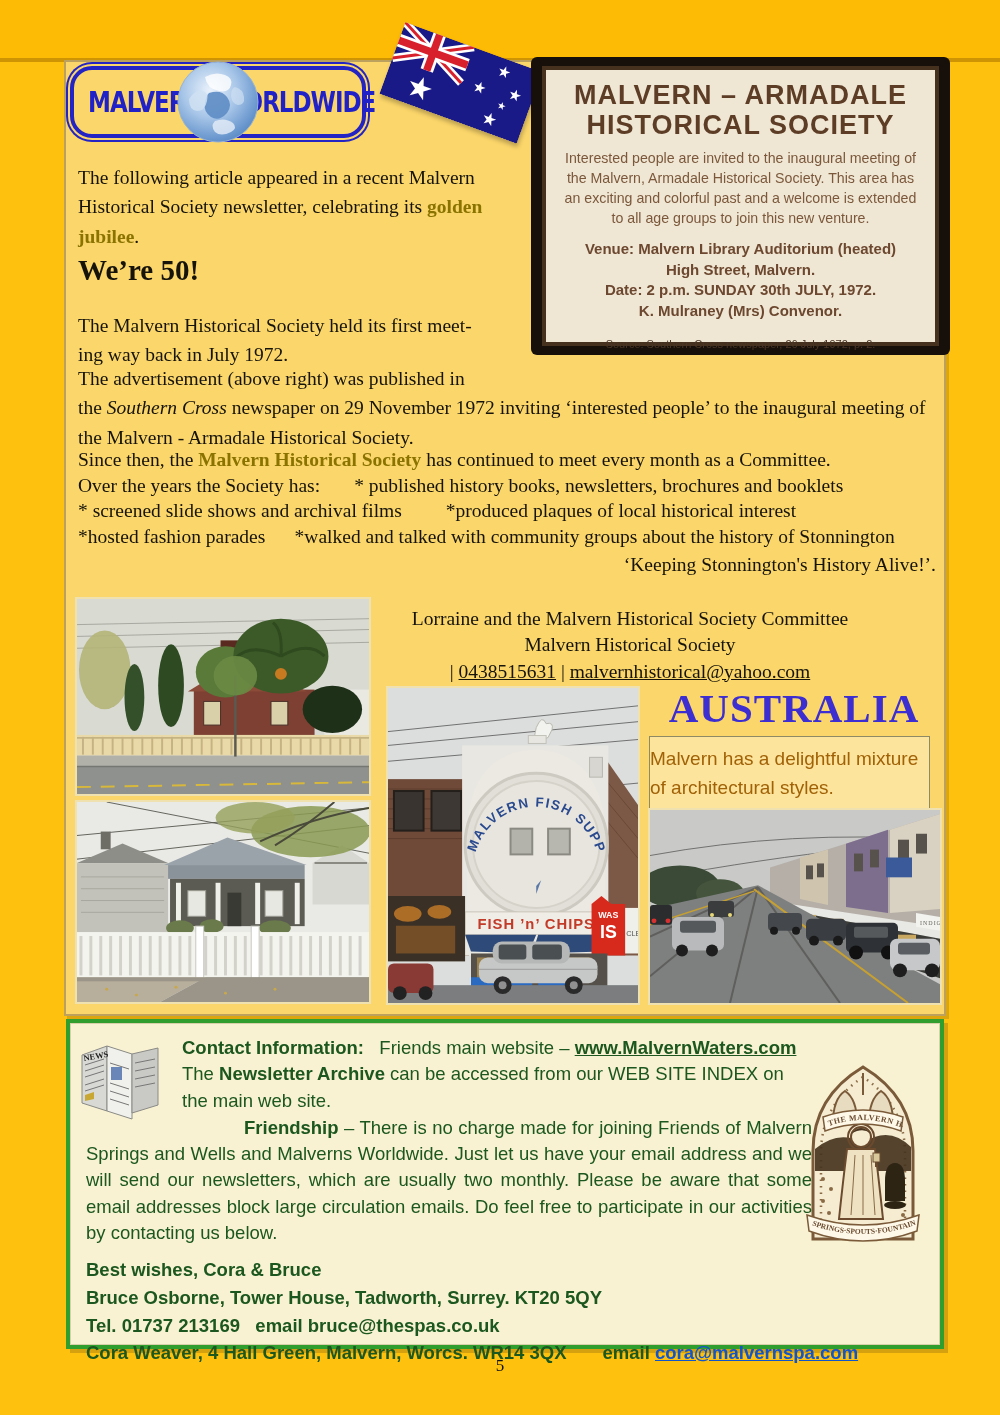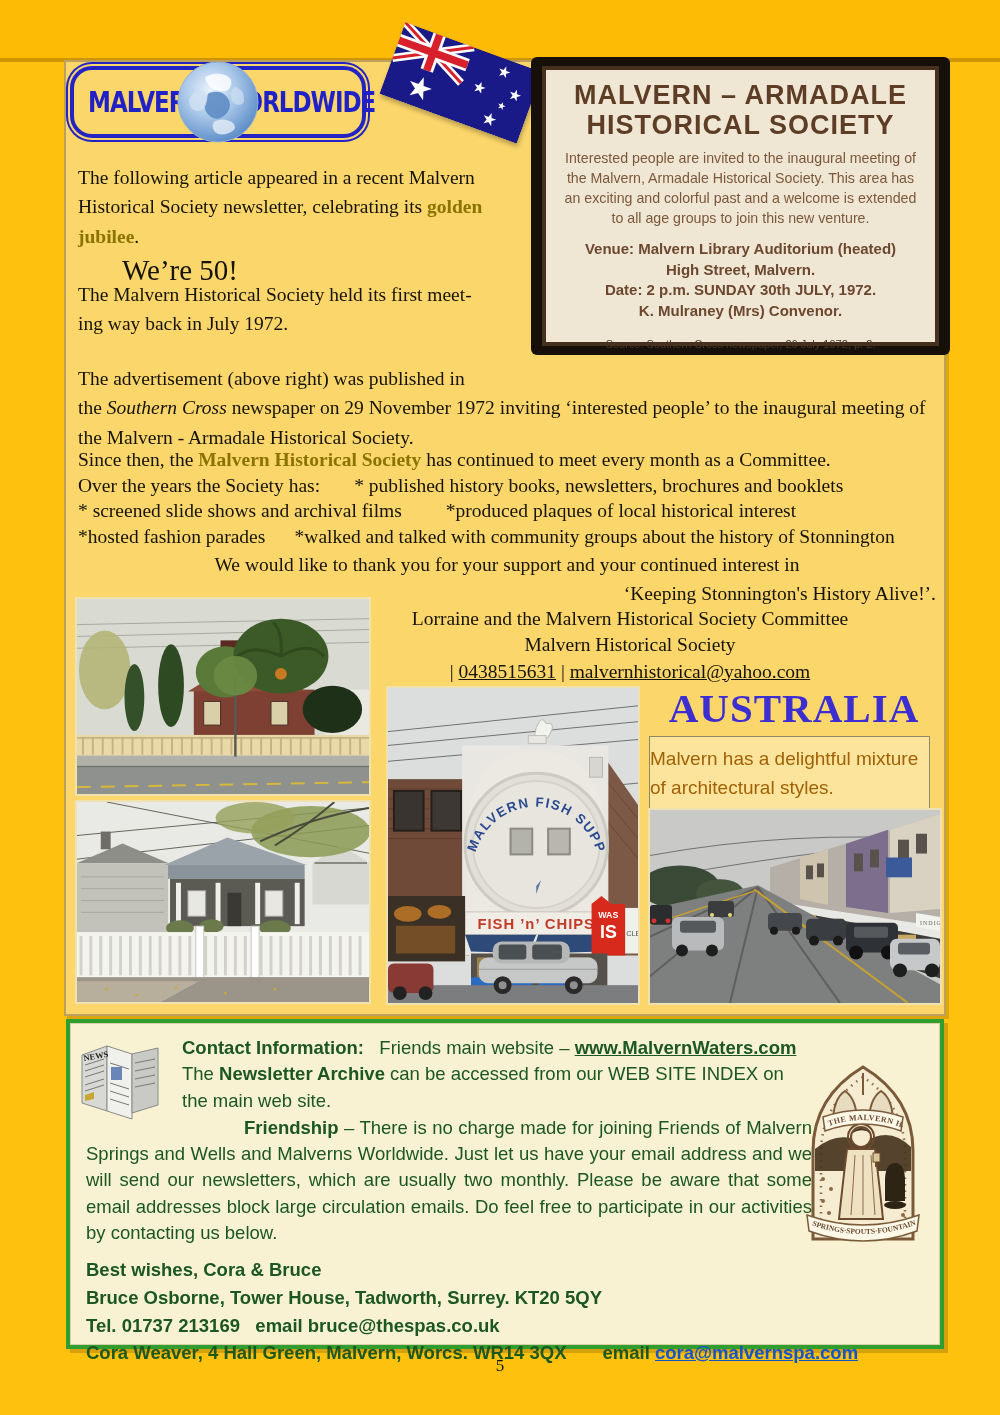--- a/index.html
+++ b/index.html
@@ -24,22 +24,22 @@
   #clipinner{width:100%;height:100%;background:#efe6d3;border:4px solid #46311f;box-sizing:border-box;
              padding:10px 14px;text-align:center;font-family:"Liberation Sans",sans-serif;}
   .cliptitle{font-size:27px;font-weight:bold;color:#5d3d26;letter-spacing:1px;line-height:1.12;}
   .clipbody{font-size:14.2px;color:#7b583c;line-height:1.4;margin:9px 2px 10px 2px;}
   .clipvenue{font-size:15px;font-weight:bold;color:#6d4830;line-height:1.38;}
   .clipsource{font-size:11px;font-weight:normal;color:#4a3526;margin-top:16px;}
   
   .serif{font-size:19.5px;line-height:1.5;}
   #intro{position:absolute;left:78px;top:163px;width:460px;}
   .olive{color:#8a7300;font-weight:bold;}
-  #h-50{position:absolute;left:78px;top:254px;font-size:29px;font-weight:normal;margin-left:44px;}
-  #p-first{position:absolute;left:78px;top:280px;width:480px;}
+  #h-50{position:absolute;left:78px;top:254px;font-size:29px;font-weight:bold;}
+  #p-first{position:absolute;left:78px;top:311px;width:480px;}
   #p-advert{position:absolute;left:78px;top:364px;width:868px;}
   #p-since{position:absolute;left:78px;top:447px;width:868px;line-height:1.32;}
   #p-thanks{position:absolute;left:78px;top:550px;width:858px;text-align:center;}
   #p-thanks .l2{text-align:right;margin-left:412px;}
   #sig{position:absolute;left:320px;top:606px;width:620px;text-align:center;line-height:1.35;}
   .ulink{text-decoration:underline;}
   
   #australia{position:absolute;left:648px;top:684px;width:292px;text-align:center;
              font-size:41px;font-weight:bold;color:#3c2ed0;letter-spacing:1px;}
   #stylebox{position:absolute;left:649px;top:736px;width:281px;box-sizing:border-box;background:#fce49c;
@@ -150,21 +150,20 @@
   </div>
 
   <div id="p-since" class="serif">
     <span>Since then, the </span><span class="olive">Malvern Historical Society</span><span> has continued to meet every month as a Committee.</span><br>
     <span>Over the years the Society has:&nbsp;&nbsp;&nbsp;&nbsp;&nbsp;&nbsp;&nbsp;* published history books, newsletters, brochures and booklets</span><br>
     <span>* screened slide shows and archival films&nbsp;&nbsp;&nbsp;&nbsp;&nbsp;&nbsp;&nbsp;&nbsp;&nbsp;*produced plaques of local historical interest</span><br>
     <span>*hosted fashion parades&nbsp;&nbsp;&nbsp;&nbsp;&nbsp;&nbsp;*walked and talked with community groups about the history of Stonnington</span>
   </div>
 
   <div id="p-thanks" class="serif">
-    <div>We would like to thank you for your support and your continued interest in</div>
     <div class="l2">‘Keeping Stonnington's History Alive!’.</div>
   </div>
 
   <div id="sig" class="serif">
     <div>Lorraine and the Malvern Historical Society Committee</div>
     <div>Malvern Historical Society</div>
     <div>
       <span>| </span><span class="ulink">0438515631</span><span> | </span><span class="ulink">malvernhistorical@yahoo.com</span>
     </div>
   </div>

